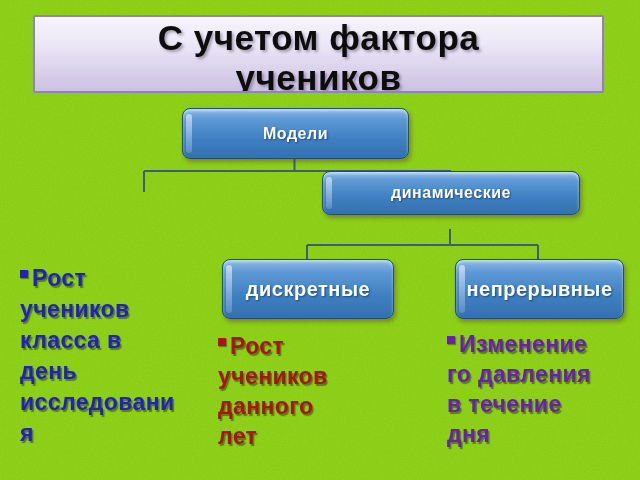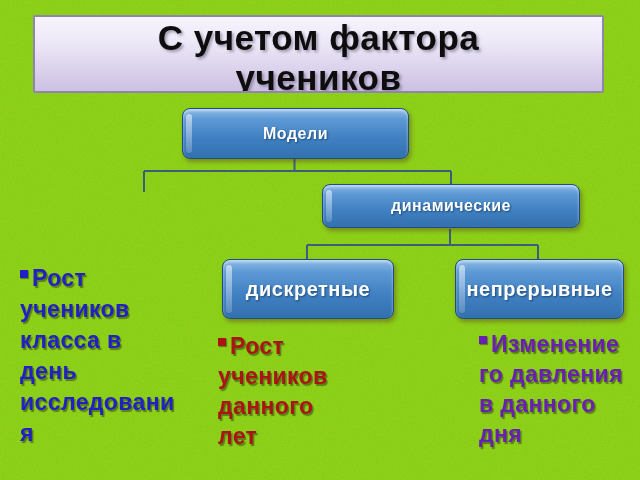--- a/index.html
+++ b/index.html
@@ -41,38 +41,38 @@
     color:#FFFFFF;font-weight:bold;font-size:16px;letter-spacing:.5px;
     text-shadow:1px 1px 2px rgba(0,30,60,.55);
   }
   .node::before{
     content:"";position:absolute;left:3px;top:5px;bottom:5px;width:6px;
     background:linear-gradient(180deg,rgba(255,255,255,.55),rgba(255,255,255,.18));
     border-radius:4px;
   }
   .node-root      {left:182px;top:108px;width:225px;height:49px;}
   .node-static    {left:14px; top:189px;width:261px;height:40px;}
-  .node-dynamic   {left:322px;top:184px;width:256px;height:42px;}
+  .node-dynamic   {left:322px;top:171px;width:256px;height:42px;}
   .node-discrete  {left:222px;top:259px;width:170px;height:58px;font-size:20px;}
   .node-continuous{left:455px;top:259px;width:167px;height:58px;font-size:20px;}
 
   
   .example{position:absolute;z-index:2;font-weight:bold;letter-spacing:.4px;}
   .ex-line{white-space:nowrap;text-shadow:1.5px 1.5px 1px rgba(25,25,25,.45);}
   .bullet{
     display:inline-block;width:8px;height:8px;background:currentColor;
     margin-right:4px;vertical-align:8px;
     box-shadow:1px 1px 1px rgba(25,25,25,.4);
   }
   .example-static    {left:20px; top:263px;font-size:23px;}
   .example-static .ex-line{line-height:31px;}
   .example-discrete  {left:218px;top:331px;font-size:23px;}
   .example-discrete .ex-line{line-height:30px;}
   .example-continuous{left:447px;top:329px;font-size:23px;}
-  .example-continuous .ex-line{line-height:30px;margin-left:32px;}
+  .example-continuous .ex-line{line-height:30px;}
 </style>
 </head>
 <body>
 
 <div class="slide">
 
   <svg class="texture" width="640" height="480">
     <filter id="tex">
       <feTurbulence type="fractalNoise" baseFrequency="0.8" numOctaves="2" seed="7"></feTurbulence>
       <feColorMatrix type="saturate" values="0"></feColorMatrix>
@@ -121,17 +121,17 @@
   <div class="example example-discrete" style="color: rgb(170, 20, 20);">
     <div class="ex-line"><span class="bullet"></span><span>Рост</span></div>
     <div class="ex-line">учеников</div>
     <div class="ex-line">данного</div>
     <div class="ex-line">лет</div>
   </div>
 
   <div class="example example-continuous" style="color: rgb(106, 31, 180);">
     <div class="ex-line"><span class="bullet"></span><span>Изменение</span></div>
     <div class="ex-line">го давления</div>
-    <div class="ex-line">в данного</div>
+    <div class="ex-line">в течение</div>
     <div class="ex-line">дня</div>
   </div>
 
 </div>
 
 </body></html>

